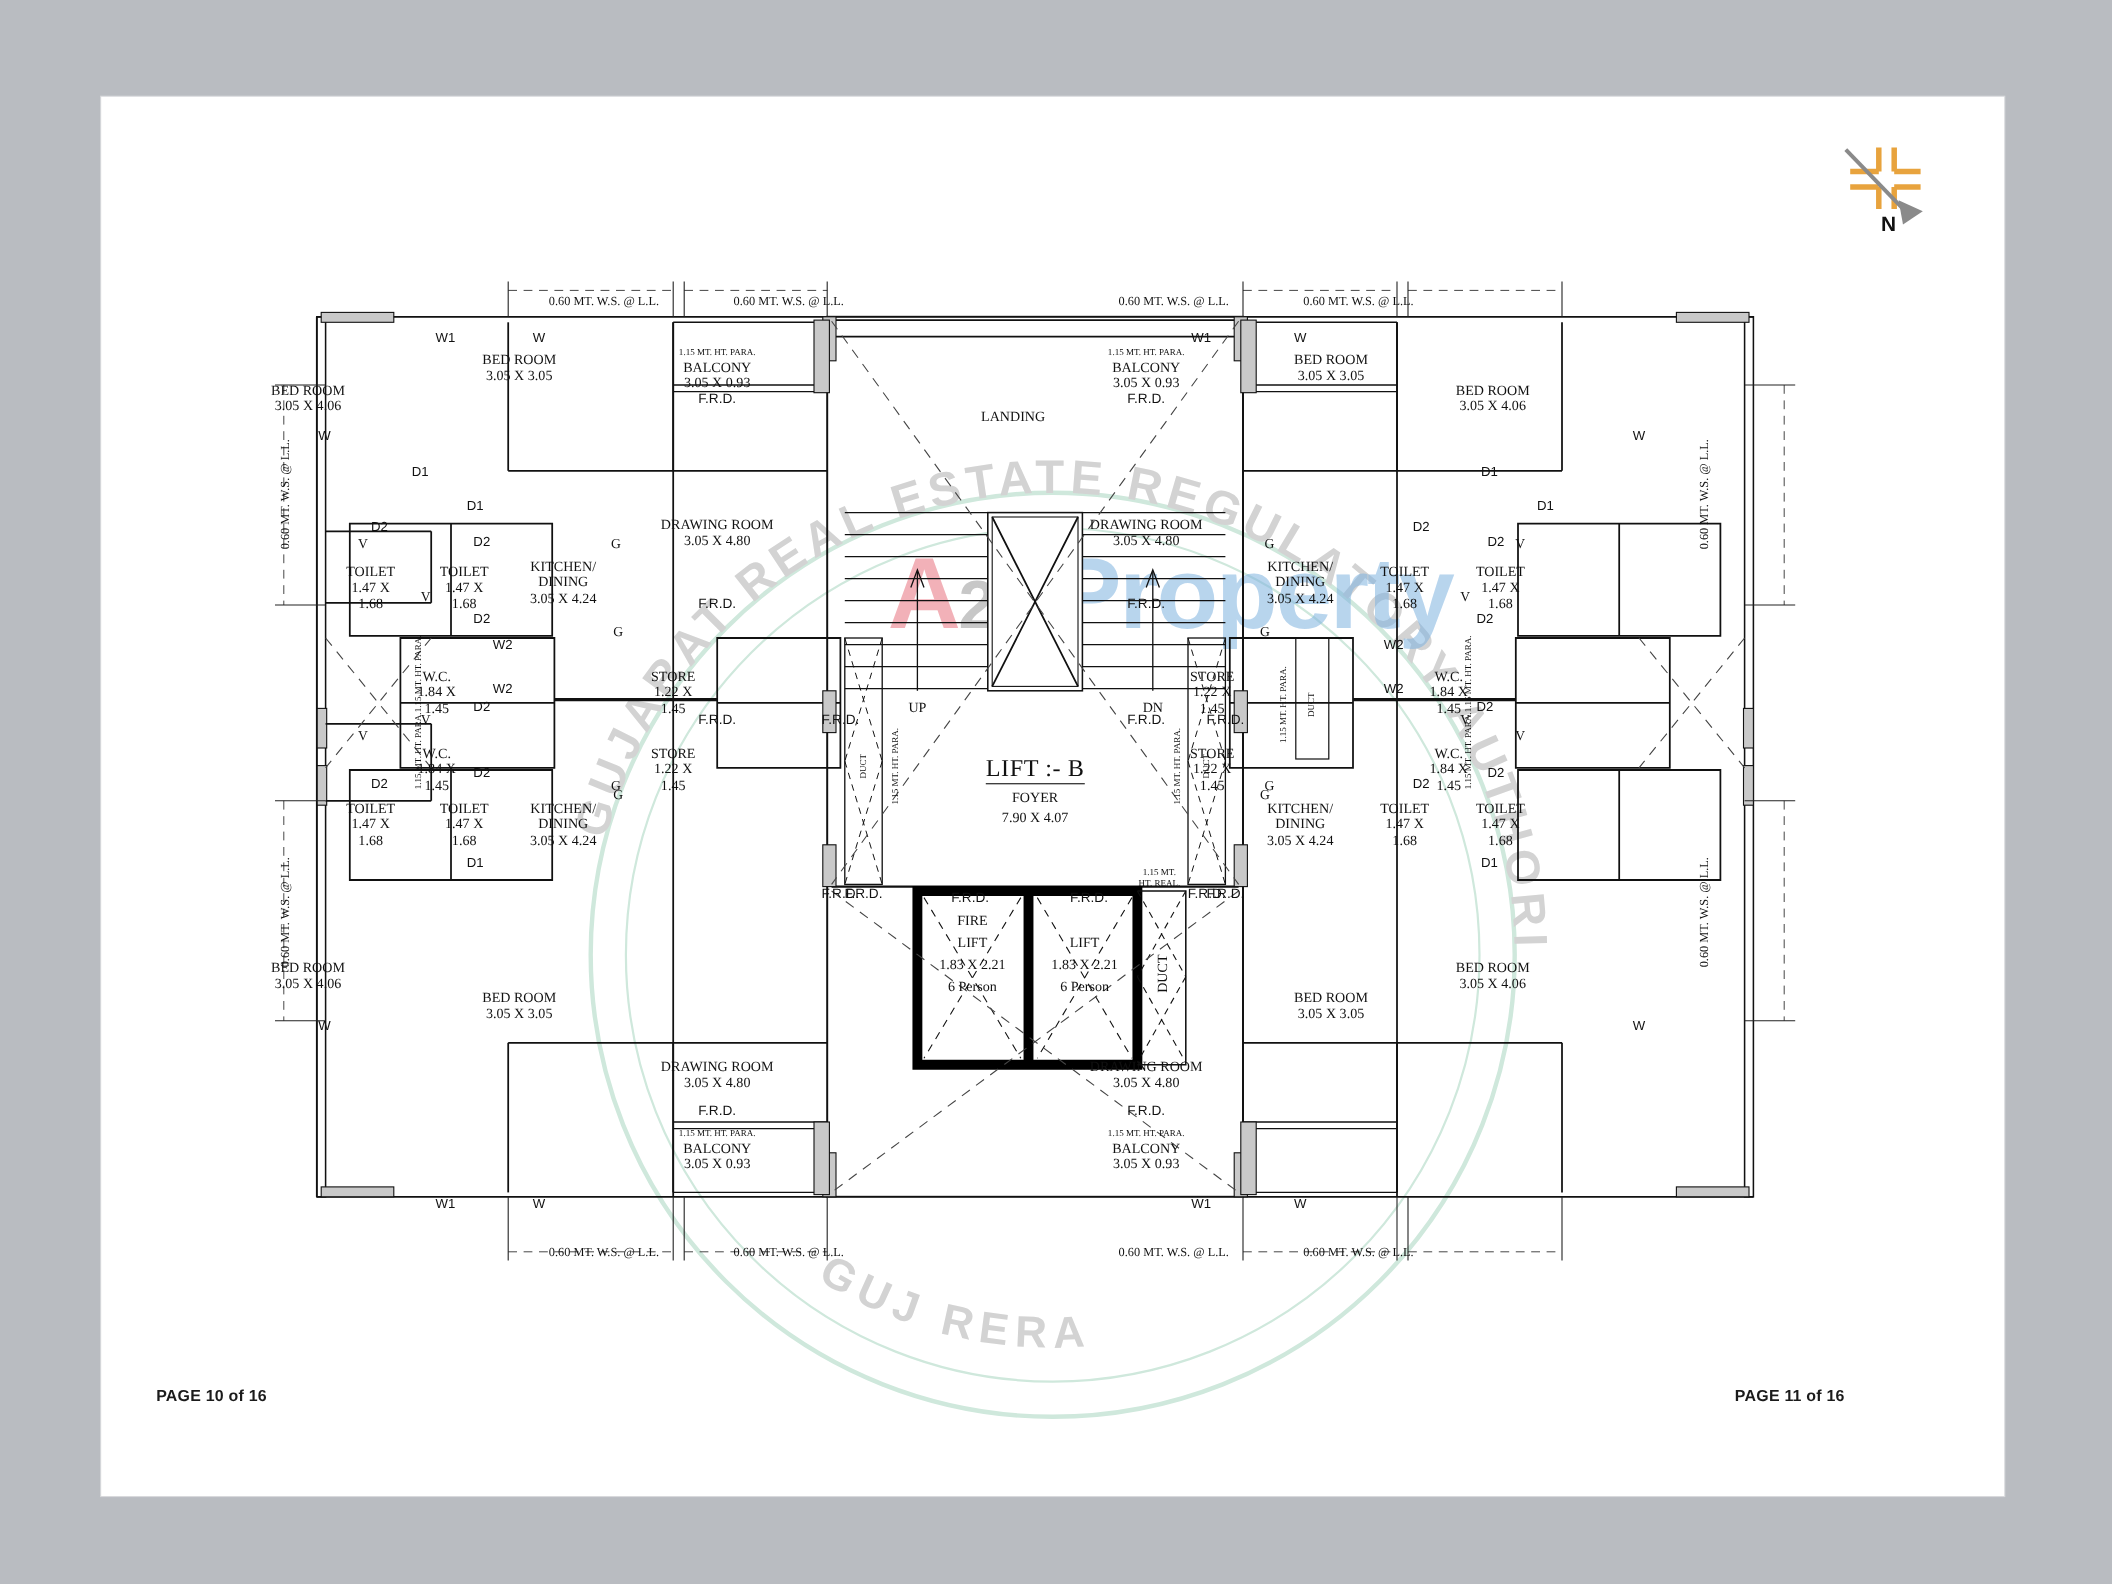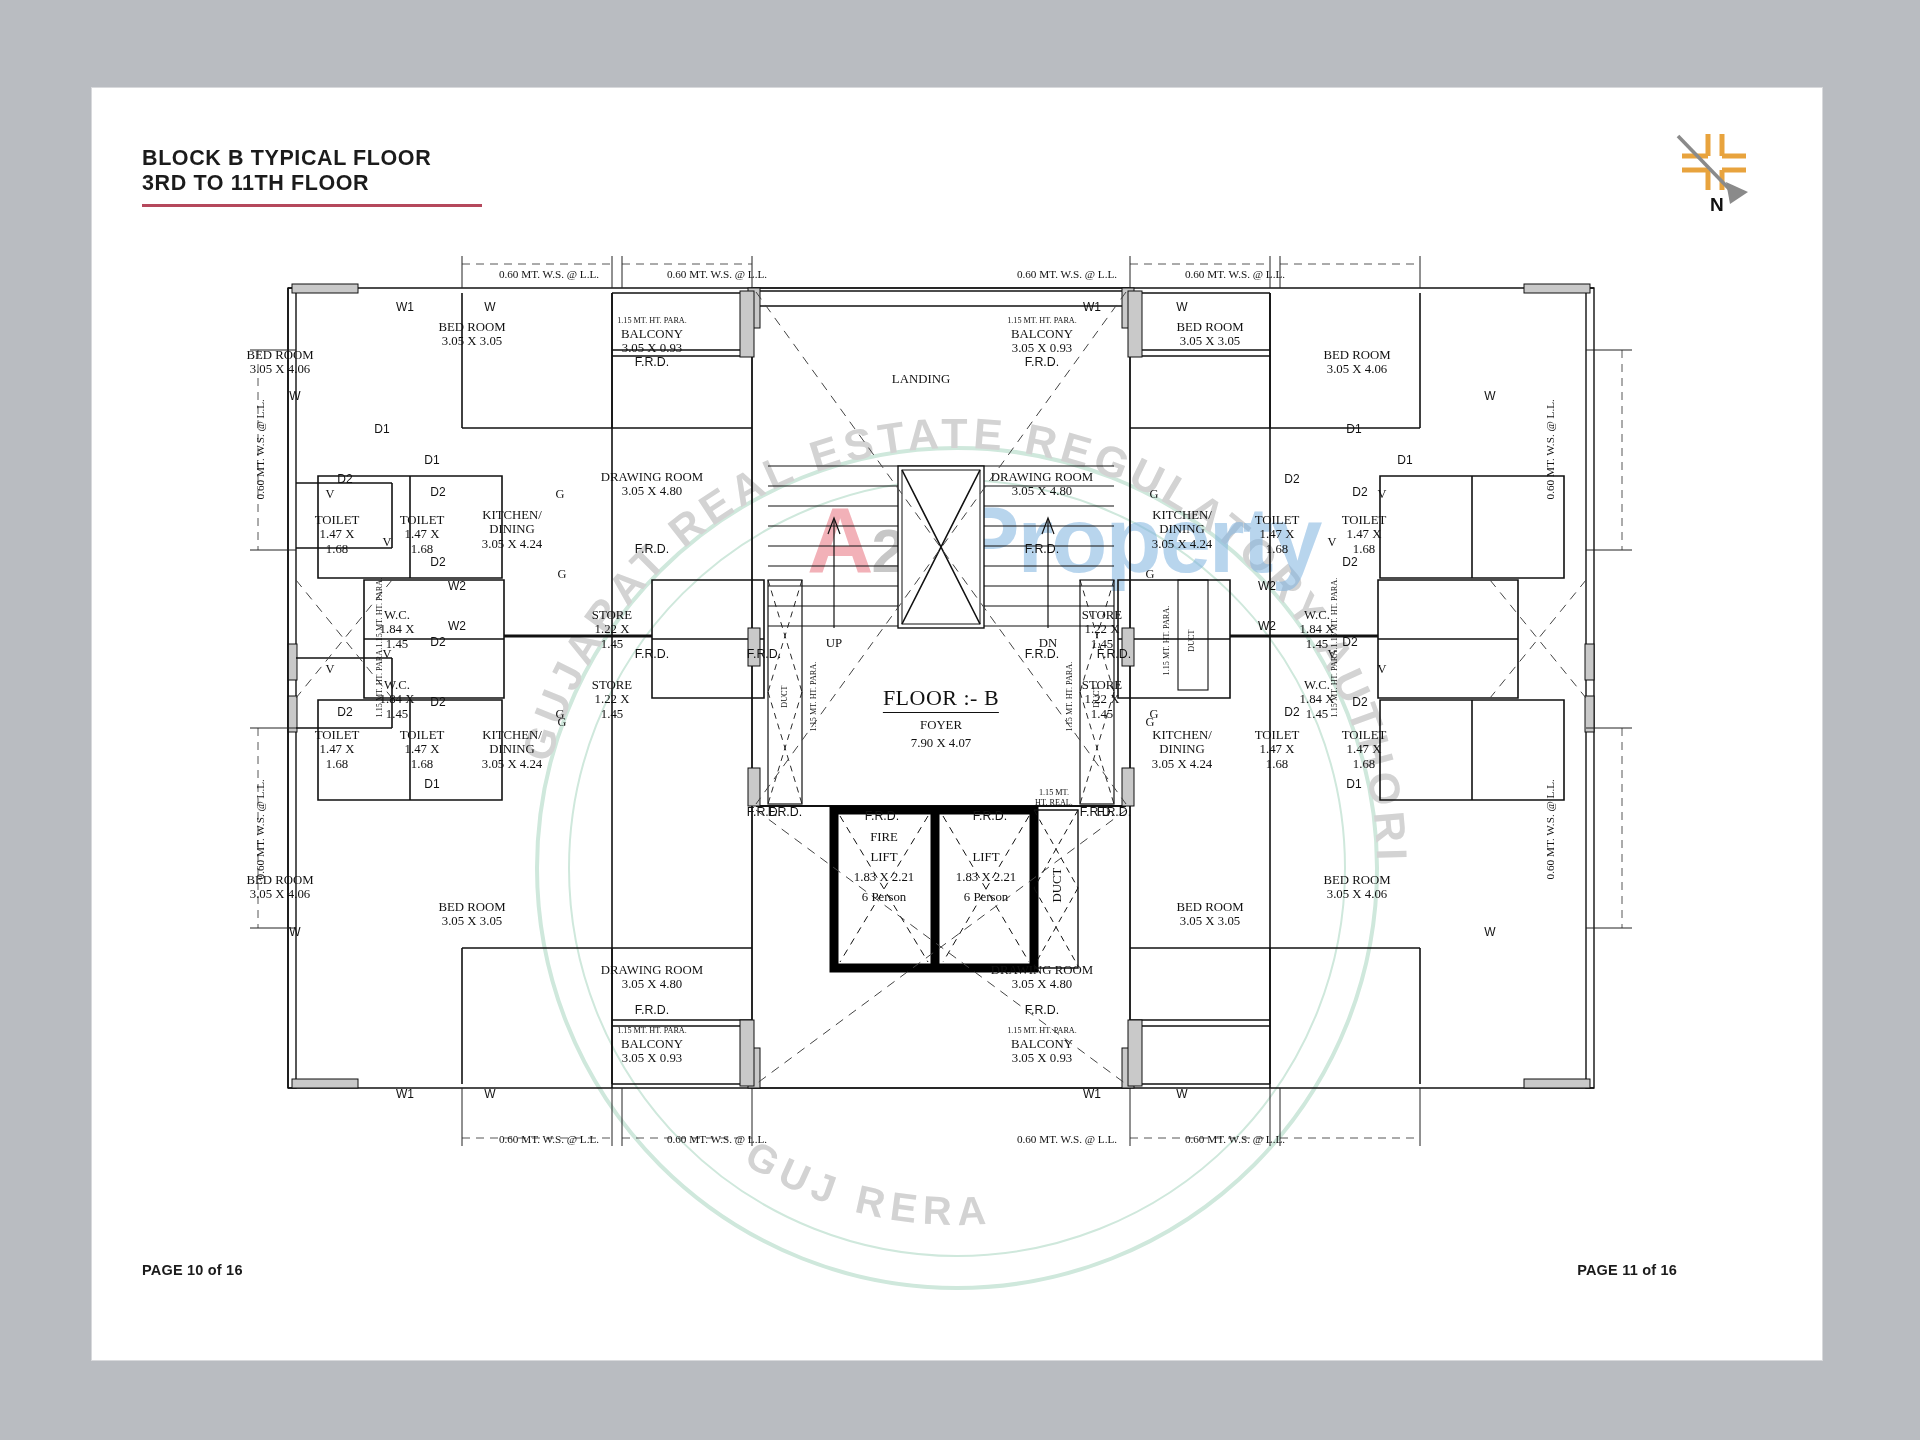--- a/index.html
+++ b/index.html
@@ -67,25 +67,20 @@
   .wmtxt {
     position:absolute; font-family:"Liberation Sans", sans-serif;
     font-weight:700; color:#cfcfcf; opacity:.55; white-space:nowrap;
   }
 </style>
 </head>
 <body>
 
 <div id="page">
 
-  <div id="hdr">
-    <div class="t">BLOCK B TYPICAL FLOOR</div>
-    <div class="t">3RD TO 11TH FLOOR</div>
-    <div class="rule"></div>
-  </div>
 
   <div id="compass">
     <svg width="110" height="110" viewBox="0 0 110 110">
       <g stroke="#e8a33d" stroke-width="5" fill="none" stroke-linecap="butt">
         <path d="M22 40 L48 40"></path>
           <path d="M48 40 L48 18"></path>
         <path d="M62 18 L62 40"></path>
           <path d="M62 40 L86 40"></path>
         <path d="M86 54 L62 54"></path>
           <path d="M62 54 L62 74"></path>
@@ -382,21 +377,21 @@
         <div class="lb frd" style="left: 950px; top: 268px; transform: translate(-50%, 0px);">F.R.D.</div>
         <div class="lb tiny" style="left: 560px; top: 938px; transform: translate(-50%, 0px);">1.15 MT. HT. PARA.</div>
         <div class="lb rm" style="left: 560px; top: 949px; transform: translate(-50%, 0px);">BALCONY<br>3.05 X 0.93</div>
         <div class="lb frd" style="left: 560px; top: 916px; transform: translate(-50%, 0px);">F.R.D.</div>
         <div class="lb tiny" style="left: 950px; top: 938px; transform: translate(-50%, 0px);">1.15 MT. HT. PARA.</div>
         <div class="lb rm" style="left: 950px; top: 949px; transform: translate(-50%, 0px);">BALCONY<br>3.05 X 0.93</div>
         <div class="lb frd" style="left: 950px; top: 916px; transform: translate(-50%, 0px);">F.R.D.</div>
         <div class="lb rm" style="left: 829px; top: 284px; transform: translate(-50%, 0px);">LANDING</div>
         <div class="lb rm" style="left: 742px; top: 548px; transform: translate(-50%, 0px);">UP</div>
         <div class="lb rm" style="left: 956px; top: 548px; transform: translate(-50%, 0px);">DN</div>
-        <div class="lb blk" style="left: 849px; top: 598px; transform: translate(-50%, 0px); border-bottom: 1.5px solid rgb(17, 17, 17); padding-bottom: 1px;">FLOOR :- B</div>
+        <div class="lb blk" style="left: 849px; top: 598px; transform: translate(-50%, 0px); border-bottom: 1.5px solid rgb(17, 17, 17); padding-bottom: 1px;">LIFT :- B</div>
         <div class="lb rm" style="left: 849px; top: 630px; transform: translate(-50%, 0px);">FOYER</div>
         <div class="lb rm" style="left: 849px; top: 648px; transform: translate(-50%, 0px);">7.90 X 4.07</div>
         <div class="lb rm" style="left: 792px; top: 742px; transform: translate(-50%, 0px);">FIRE</div>
         <div class="lb rm" style="left: 792px; top: 762px; transform: translate(-50%, 0px);">LIFT</div>
         <div class="lb rm" style="left: 792px; top: 782px; transform: translate(-50%, 0px);">1.83 X 2.21</div>
         <div class="lb rm" style="left: 792px; top: 802px; transform: translate(-50%, 0px);">6 Person</div>
         <div class="lb rm" style="left: 894px; top: 762px; transform: translate(-50%, 0px);">LIFT</div>
         <div class="lb rm" style="left: 894px; top: 782px; transform: translate(-50%, 0px);">1.83 X 2.21</div>
         <div class="lb rm" style="left: 894px; top: 802px; transform: translate(-50%, 0px);">6 Person</div>
         <div class="lb tiny" style="left: 962px; top: 700px; transform: translate(-50%, 0px);">1.15 MT.</div>

